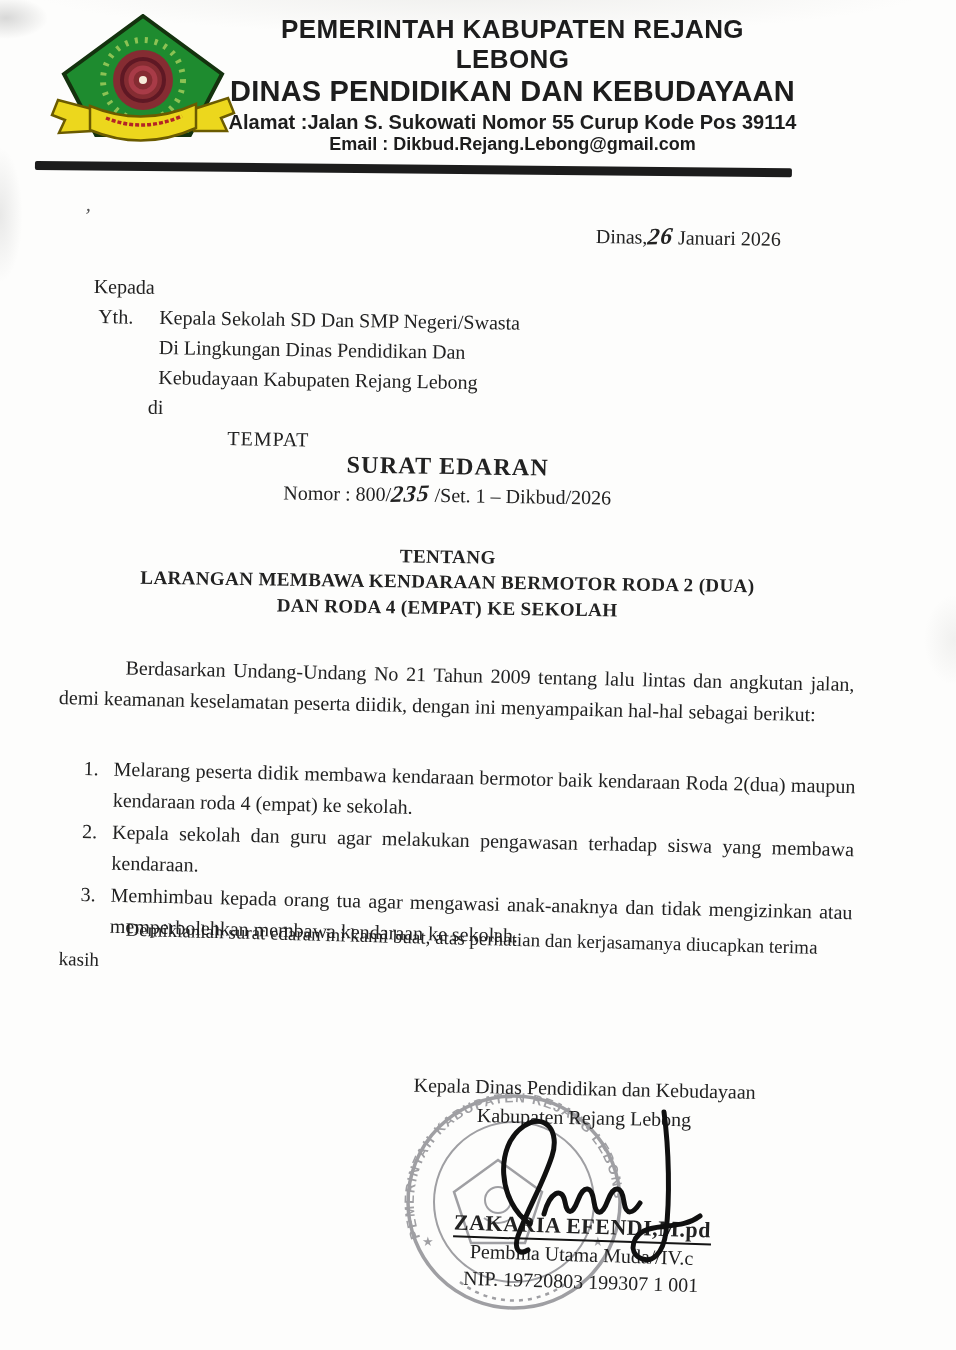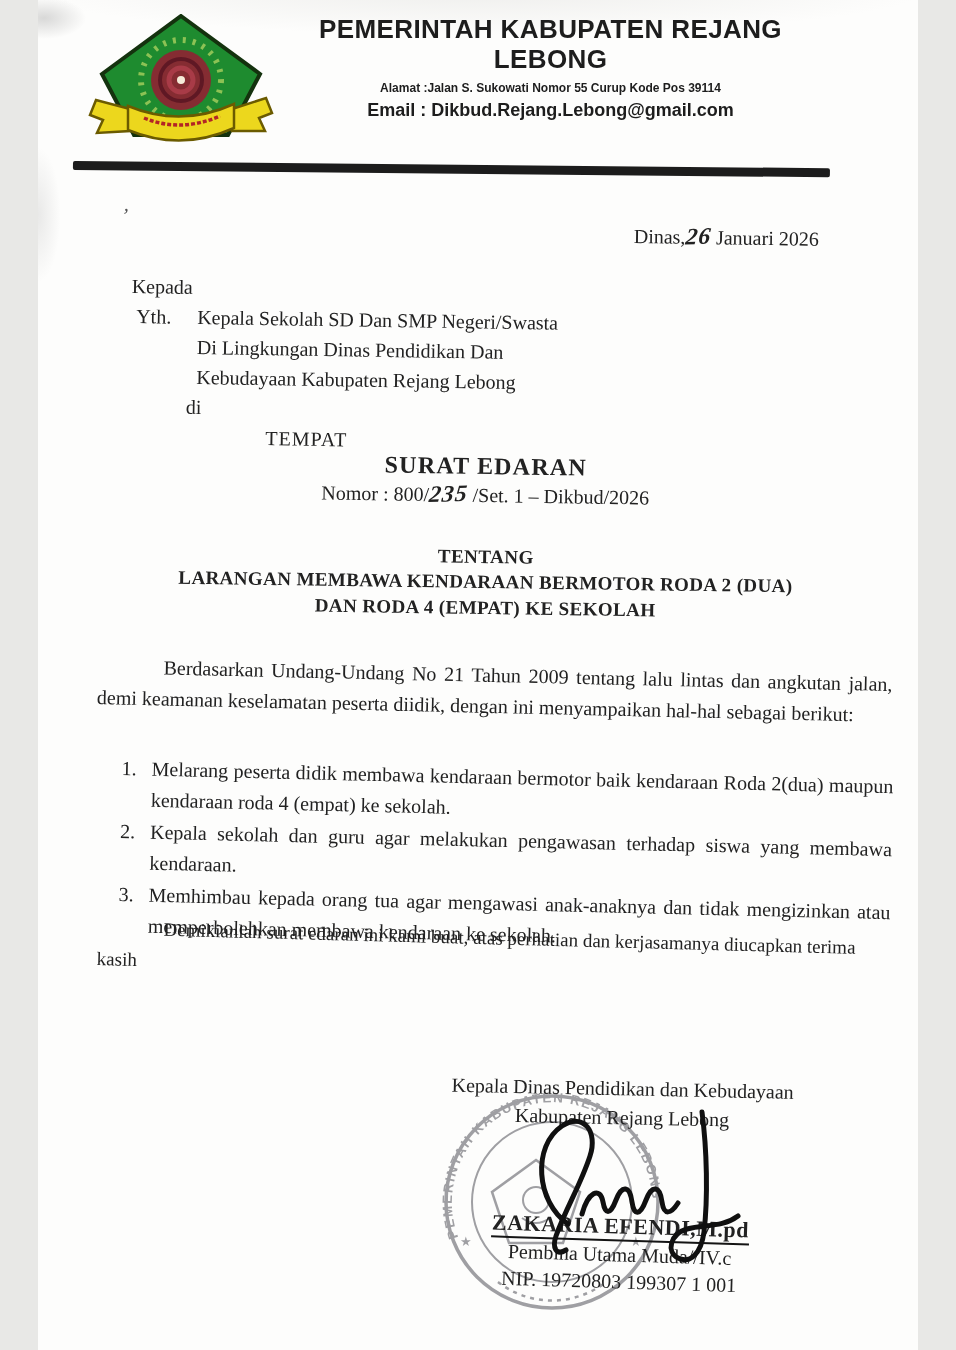--- a/index.html
+++ b/index.html
@@ -1,36 +1,36 @@
 <!DOCTYPE html>
 <html><head>
 <meta charset="utf-8">
 <style>
   html,body{margin:0;padding:0;background:#e8e8e6;}
   .page{
     position:relative;
-    width:880px;height:1350px;
+    width:956px;height:1350px;
     margin:0 auto;
     overflow:hidden;
     color:#222;
     background-color:#fdfdfc;
     background-image:
       radial-gradient(60px 30px at 6px 18px, rgba(120,120,120,.28), transparent 70%),
       radial-gradient(30px 90px at 0px 215px, rgba(150,150,150,.20), transparent 75%),
       radial-gradient(600px 60px at 50% -10px, rgba(205,204,200,.30), transparent 75%),
       radial-gradient(40px 60px at 954px 640px, rgba(170,170,168,.15), transparent 75%);
     font-family:"Liberation Serif", serif;
   }
   .abs{position:absolute;}
   
   .lh-text{left:225px;top:14px;width:575px;text-align:center;
     font-family:"Liberation Sans", sans-serif;color:#1d1d1d;}
   .lh-gov{font-size:26px;font-weight:bold;letter-spacing:.4px;line-height:30px;}
   .lh-dept{font-size:29px;font-weight:bold;letter-spacing:.2px;line-height:34px;}
-  .lh-addr{font-size:12px;font-weight:bold;line-height:22px;margin-top:3px;}
+  .lh-addr{font-size:20px;font-weight:bold;line-height:22px;margin-top:3px;}
   .lh-line{font-size:18px;font-weight:bold;line-height:22px;}
   .logo{left:50px;top:14px;width:186px;height:134px;}
   .rule{left:35px;top:161px;width:757px;height:9px;background:#1c1c1c;
     transform:rotate(.55deg);transform-origin:left top;border-radius:2px;}
   .stray{left:84px;top:204px;font-size:20px;color:#555;transform:rotate(8deg);}
   
   .dateline{left:596px;top:224px;font-size:20px;transform:rotate(.9deg);transform-origin:left top;white-space:nowrap;}
   .hand{display:inline-block;font-style:italic;font-weight:700;font-size:1.18em;
     transform:skewX(-8deg) rotate(-3deg);letter-spacing:1px;line-height:1;}
   .recipient{left:94px;top:271px;font-size:20px;line-height:30px;
@@ -88,20 +88,21 @@
     <g>
       <path d="M 42,95 L 8,86 L 2,101 L 15,106 L 9,119 L 42,117 Z" fill="#ecd71d" stroke="#6b5b00" stroke-width="2.5"></path>
       <path d="M 144,95 L 178,84 L 184,99 L 171,104 L 177,117 L 144,117 Z" fill="#ecd71d" stroke="#6b5b00" stroke-width="2.5"></path>
       <path d="M 40,92 Q 93,114 146,90 L 146,114 Q 93,138 40,116 Z" fill="#ecd71d" stroke="#6b5b00" stroke-width="2.5"></path>
       <path d="M 56,104 Q 93,119 132,102" fill="none" stroke="#b32525" stroke-width="3.5" stroke-dasharray="4 2"></path>
     </g>
   </svg>
 
   <header class="abs lh-text">
     <div class="lh-gov">PEMERINTAH KABUPATEN REJANG LEBONG</div>
+    <div class="lh-dept">DINAS PENDIDIKAN DAN KEBUDAYAAN</div>
     <div class="lh-addr">Alamat :Jalan S. Sukowati Nomor 55 Curup Kode Pos 39114</div>
     <div class="lh-line">Email : Dikbud.Rejang.Lebong@gmail.com</div>
   </header>
 
   <div class="abs rule"></div>
   <div class="abs stray">’</div>
 
   <div class="abs dateline"><span>Dinas,</span><span class="hand">26</span><span> Januari 2026</span></div>
 
   <div class="abs recipient">

